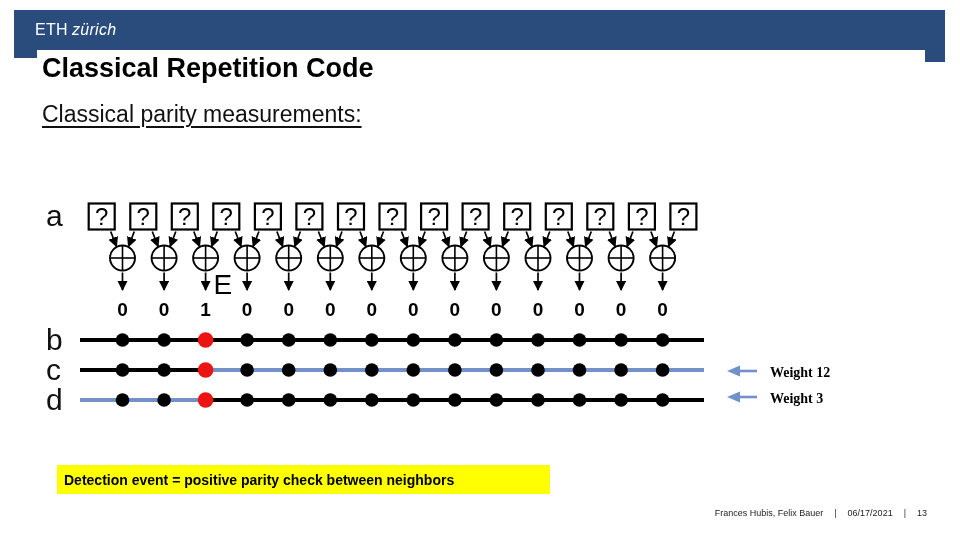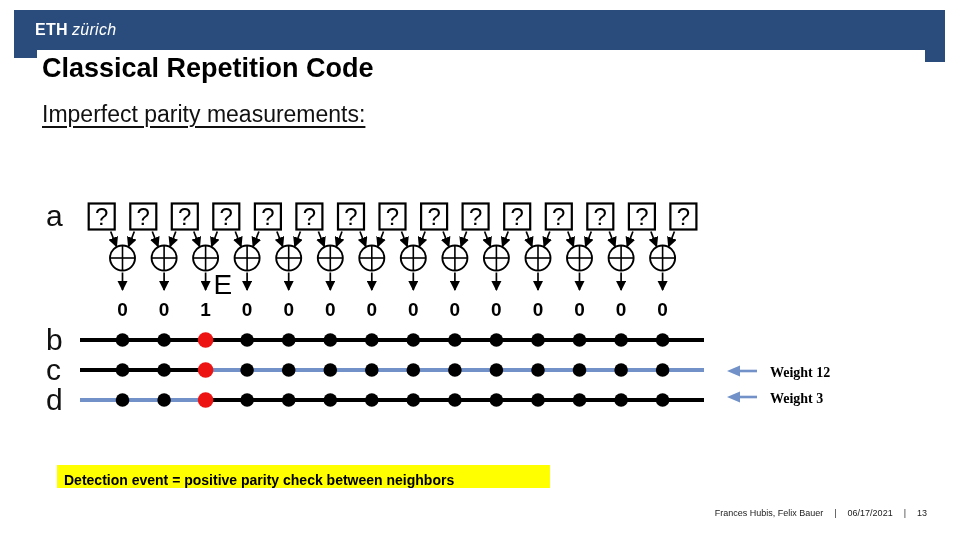--- a/index.html
+++ b/index.html
@@ -3,21 +3,21 @@
 <meta charset="utf-8">
 <style>
   html,body{margin:0;padding:0;background:#fff;}
   .slide{position:relative;width:960px;height:540px;background:#ffffff;overflow:hidden;
          font-family:"Liberation Sans",sans-serif;}
 
   
   .header-bar{position:absolute;left:14px;top:10px;width:931px;height:40px;
               background:#2a4c7d;display:flex;align-items:center;}
   .logo{margin-left:21px;color:#fff;font-size:16px;letter-spacing:.3px;white-space:nowrap;}
-  .logo .logo-bold{font-weight:700;}
+  .logo .logo-bold{font-weight:400;}
   .logo .logo-light{font-weight:400;margin-left:4px;font-style:italic;}
   .header-tab-left{position:absolute;left:14px;top:50px;width:23px;height:8px;background:#2a4c7d;}
   .header-tab-right{position:absolute;left:925px;top:50px;width:20px;height:12px;background:#2a4c7d;}
 
   
   .title{position:absolute;left:42px;top:53px;margin:0;font-size:27px;font-weight:700;color:#000000;}
   .subtitle{position:absolute;left:42px;top:101px;margin:0;font-size:23px;font-weight:400;color:#111;
             text-decoration:underline;text-underline-offset:4px;text-decoration-thickness:1.5px;}
 
   
@@ -26,21 +26,21 @@
   .qmark{font:400 24px "Liberation Sans",sans-serif;text-anchor:middle;fill:#000;}
   .thin{stroke:#000;stroke-width:1.7;fill:none;}
   .xorc{fill:none;stroke:#000;stroke-width:1.9;}
   .xline{stroke:#000;stroke-width:1.6;}
   .digit{font:700 19px "Liberation Sans",sans-serif;text-anchor:middle;fill:#000;}
   .elbl{font:400 28px "Liberation Sans",sans-serif;fill:#000;}
   .rowlbl{font:400 30px "Liberation Sans",sans-serif;fill:#111;}
   .wlbl{font:700 14px "Liberation Serif",serif;fill:#000;}
 
   
-  .callout{position:absolute;left:57px;top:465px;width:493px;height:23px;background:#ffff00;
+  .callout{position:absolute;left:57px;top:465px;width:493px;height:29px;background:#ffff00;
            font-size:14px;font-weight:700;color:#000;line-height:31px;padding-left:7px;
            box-sizing:border-box;white-space:nowrap;}
 
   
   .footer{position:absolute;top:508px;right:33px;display:flex;align-items:flex-end;gap:11px;
           font-size:9px;color:#222;}
   .footer .sep{color:#333;}
 </style>
 </head>
 <body>
@@ -49,21 +49,21 @@
 
   <div class="header-bar">
     <div class="logo">
       <span class="logo-bold">ETH</span><span class="logo-light">zürich</span>
     </div>
   </div>
   <div class="header-tab-left"></div>
   <div class="header-tab-right"></div>
 
   <h1 class="title">Classical Repetition Code</h1>
-  <h2 class="subtitle">Imperfect parity measurements:</h2>
+  <h2 class="subtitle">Classical parity measurements:</h2>
 
   <svg id="diagram-svg" width="830" height="228" viewBox="40 190 830 228" xmlns="http://www.w3.org/2000/svg">
       <defs>
         <marker id="ah" viewBox="0 0 10 10" refX="9" refY="5" markerWidth="6" markerHeight="6" orient="auto">
           <path d="M0,0L10,5L0,10z" fill="#000"></path>
         </marker>
       </defs>
       <text class="rowlbl" x="46" y="226">a</text>
       <rect class="qbox" x="88.7" y="203.5" width="26" height="26"></rect>
       <text class="qmark" x="101.7" y="224.5">?</text>

